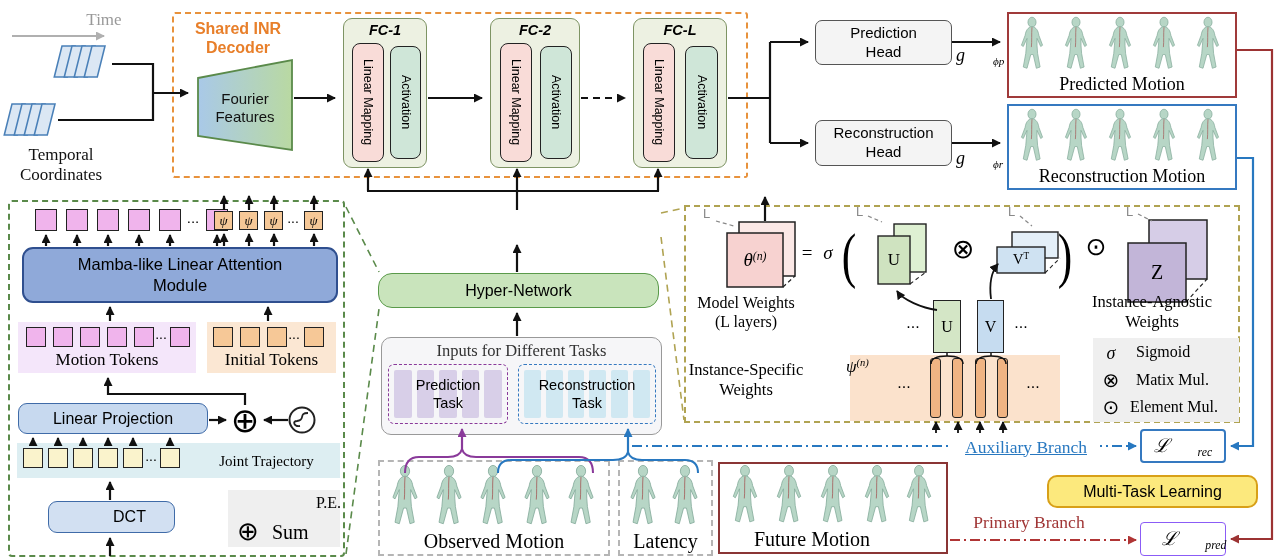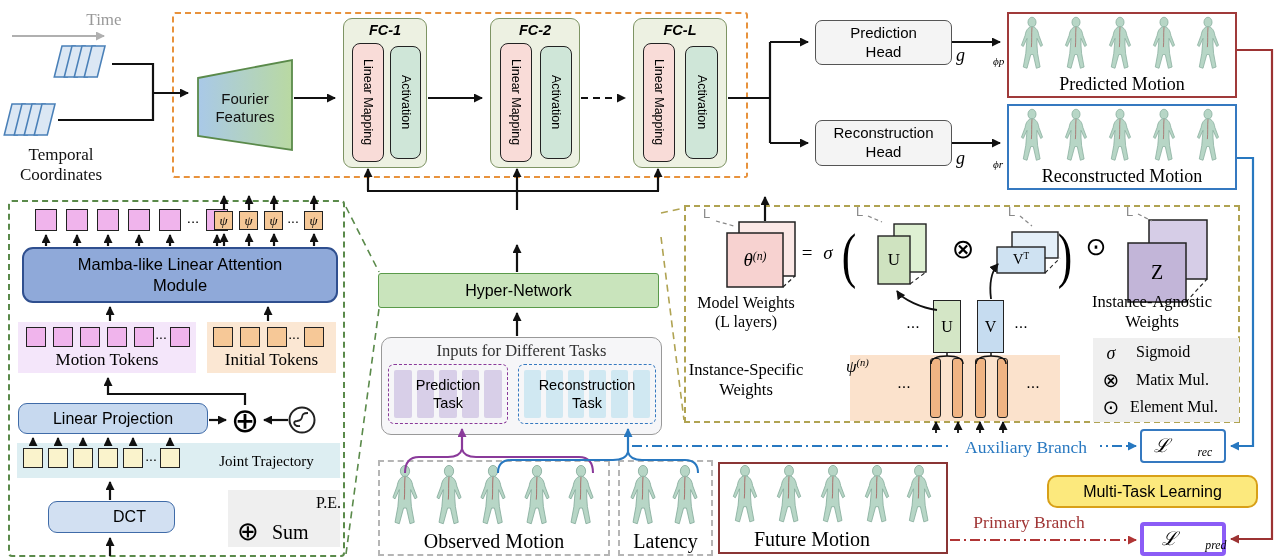--- a/index.html
+++ b/index.html
@@ -116,20 +116,22 @@
     <use href="#person" x="814" y="464" width="38" height="62"></use>
     <use href="#person" x="858" y="464" width="38" height="62"></use>
     <use href="#person" x="900" y="464" width="38" height="62"></use>
   </svg>
 
   <div class="abs ser ctr" style="left:68;top:8px;left:68px;width:72px;height:24px;font-size:17px;color:#999;">Time</div>
   <div class="abs ser ctr pre" style="left:0px;top:143px;width:122px;height:44px;font-size:17px;color:#111;line-height:1.15;">Temporal
 Coordinates</div>
 
   <div class="abs" style="left:172px;top:12px;width:576px;height:166px;border:2px dashed #e8923c;border-radius:3px;z-index:1;"></div>
+  <div class="abs com ctr pre" style="left:186px;top:16px;width:104px;height:44px;font-size:16px;font-weight:600;color:#e87f2a;line-height:1.2;z-index:3;">Shared INR
+Decoder</div>
   <div class="abs com ctr pre" style="left:198px;top:80px;width:94px;height:56px;font-size:15px;font-weight:500;color:#111;line-height:1.2;z-index:3;">Fourier
 Features</div>
 
   <div class="abs" style="left:343px;top:18px;width:84px;height:150px;background:#edf1e2;border:1.5px solid #7e9464;border-radius:9px;z-index:3;">
     <div class="abs com ctr it" style="left:0;top:2px;width:100%;height:18px;font-size:14.5px;font-weight:600;">FC-1</div>
     <div class="abs vt com ctr" style="left:8px;top:24px;width:32px;height:119px;background:#f9dcd8;border:1.4px solid #222;border-radius:8px;font-size:12.5px;">Linear Mapping</div>
     <div class="abs vt com ctr" style="left:46px;top:27px;width:31px;height:113px;background:#cfe6d8;border:1.4px solid #222;border-radius:8px;font-size:12.5px;">Activation</div>
   </div>
   <div class="abs" style="left:490px;top:18px;width:90px;height:150px;background:#edf1e2;border:1.5px solid #7e9464;border-radius:9px;z-index:3;">
     <div class="abs com ctr it" style="left:0;top:2px;width:100%;height:18px;font-size:14.5px;font-weight:600;">FC-2</div>
@@ -149,21 +151,21 @@
   </div>
   <div class="abs com ctr pre" style="left:815px;top:120px;width:137px;height:46px;background:#f4f4f4;border:1.6px solid #555;border-radius:7px;font-size:15px;line-height:1.25;z-index:3;">Reconstruction
 Head</div>
   <div class="abs ser it" style="left:956px;top:148px;width:50px;height:24px;font-size:18px;z-index:3;">
     <span>g</span><span class="sub">ϕr</span>
   </div>
 
   <div class="abs" style="left:1007px;top:12px;width:230px;height:86px;border:2.2px solid #a03a3a;z-index:1;"></div>
   <div class="abs ser ctr" style="left:1007px;top:72px;width:230px;height:24px;font-size:18px;z-index:3;">Predicted Motion</div>
   <div class="abs" style="left:1007px;top:104px;width:230px;height:86px;border:2.2px solid #3579c0;z-index:1;"></div>
-  <div class="abs ser ctr" style="left:1007px;top:164px;width:230px;height:24px;font-size:18px;z-index:3;">Reconstructed Motion</div>
+  <div class="abs ser ctr" style="left:1007px;top:164px;width:230px;height:24px;font-size:18px;z-index:3;">Reconstruction Motion</div>
 
   <div class="abs" style="left:8px;top:200px;width:337px;height:357px;border:2px dashed #5a8a4a;border-radius:4px;z-index:1;"></div>
 
   <div class="sq" style="left:35px;top:209px;width:22px;height:22px;background:#f0b4ec;z-index:3;"></div>
   <div class="sq" style="left:66px;top:209px;width:22px;height:22px;background:#f0b4ec;z-index:3;"></div>
   <div class="sq" style="left:97px;top:209px;width:22px;height:22px;background:#f0b4ec;z-index:3;"></div>
   <div class="sq" style="left:128px;top:209px;width:22px;height:22px;background:#f0b4ec;z-index:3;"></div>
   <div class="sq" style="left:159px;top:209px;width:22px;height:22px;background:#f0b4ec;z-index:3;"></div>
   <div class="abs ctr" style="left:182px;top:206px;width:22px;height:22px;font-size:15px;z-index:3;">...</div>
   <div class="sq" style="left:206px;top:209px;width:22px;height:22px;background:#f0b4ec;z-index:3;"></div>
@@ -208,21 +210,21 @@
   <div class="sq" style="left:160px;top:448px;width:20px;height:20px;background:#faf3cc;z-index:3;"></div>
   <div class="abs ser ctr" style="left:194px;top:449px;width:145px;height:24px;font-size:15px;z-index:3;">Joint Trajectory</div>
 
   <div class="abs com ctr" style="left:48px;top:501px;width:127px;height:32px;background:#d2e0f2;border:1.8px solid #3f6ba8;border-radius:9px;font-size:16px;font-weight:500;z-index:3;padding-left:36px;">DCT</div>
 
   <div class="abs" style="left:228px;top:490px;width:112px;height:57px;background:#efefef;z-index:2;"></div>
   <div class="abs ser" style="left:272px;top:494px;width:60px;height:20px;font-size:16px;z-index:3;margin-left:44px;">P.E.</div>
   <div class="abs ctr" style="left:234px;top:518px;width:28px;height:26px;font-size:26px;line-height:26px;z-index:3;">⊕</div>
   <div class="abs ser" style="left:272px;top:521px;width:60px;height:20px;font-size:20px;z-index:3;">Sum</div>
 
-  <div class="abs com ctr" style="left:378px;top:273px;width:281px;height:35px;background:#c9e4bc;border:1.6px solid #5a9a4a;border-radius:3px;font-size:16px;font-weight:500;z-index:3;">Hyper-Network</div>
+  <div class="abs com ctr" style="left:378px;top:273px;width:281px;height:35px;background:#c9e4bc;border:1.6px solid #5a9a4a;border-radius:14px;font-size:16px;font-weight:500;z-index:3;">Hyper-Network</div>
 
   <div class="abs" style="left:381px;top:337px;width:281px;height:98px;background:#f6f6f8;border:1.5px solid #999;border-radius:10px;z-index:1;"></div>
   <div class="abs ser ctr" style="left:381px;top:340px;width:281px;height:22px;font-size:16.5px;color:#333;z-index:3;">Inputs for Different Tasks</div>
   <div class="abs" style="left:388px;top:364px;width:120px;height:60px;border:1.8px dashed #8a3a9a;border-radius:6px;z-index:2;">
     <div class="bars" style="left:5px;top:5px;right:5px;bottom:5px;">
       <span style="background:#d8cfe8;"></span>
         <span style="background:#d8cfe8;"></span>
         <span style="background:#d8cfe8;"></span>
         <span style="background:#d8cfe8;"></span>
         <span style="background:#d8cfe8;"></span>
@@ -295,28 +297,28 @@
   <div class="abs ser ctr" style="left:1098px;top:395px;width:26px;height:24px;font-size:20px;z-index:3;">⊙</div>
   <div class="abs ser" style="left:1130px;top:398px;width:108px;height:20px;font-size:16px;z-index:3;">Element Mul.</div>
 
   <div class="abs" style="left:378px;top:460px;width:232px;height:96px;border:2px dashed #b5b5b5;z-index:1;"></div>
   <div class="abs ser ctr" style="left:378px;top:528px;width:232px;height:26px;font-size:20px;z-index:3;">Observed Motion</div>
   <div class="abs" style="left:618px;top:460px;width:95px;height:96px;border:2px dashed #b5b5b5;z-index:1;"></div>
   <div class="abs ser ctr" style="left:618px;top:528px;width:95px;height:26px;font-size:20px;z-index:3;">Latency</div>
   <div class="abs" style="left:718px;top:462px;width:230px;height:92px;border:2.4px solid #8a3535;z-index:1;"></div>
   <div class="abs ser ctr" style="left:718px;top:526px;width:188px;height:26px;font-size:20px;z-index:3;">Future Motion</div>
 
-  <div class="abs ser ctr" style="left:952px;top:436px;width:148px;height:22px;font-size:17.5px;color:#2878c0;background:#fff;z-index:11;">Auxiliary Branch</div>
+  <div class="abs ser ctr" style="left:952px;top:436px;width:148px;height:22px;font-size:17.5px;color:#2878c0;background:#fff;z-index:11;text-decoration:underline;">Auxiliary Branch</div>
   <div class="abs ser ctr" style="left:958px;top:511px;width:142px;height:22px;font-size:17.5px;color:#a03535;background:#fff;z-index:11;">Primary Branch</div>
 
   <div class="abs com ctr" style="left:1047px;top:475px;width:211px;height:33px;background:#fce97d;border:2px solid #d8a018;border-radius:10px;font-size:16px;font-weight:500;z-index:3;">Multi-Task Learning</div>
   <div class="abs ser it ctr" style="left:1140px;top:429px;width:86px;height:34px;background:#fff;border:2px solid #3579c0;border-radius:4px;font-size:19px;z-index:3;">
     <span><span>ℒ</span><span class="sub">rec</span></span>
   </div>
-  <div class="abs ser it ctr" style="left:1140px;top:522px;width:86px;height:34px;background:#fff;border:4px solid #8b5cf6;border-radius:4px;font-size:19px;z-index:3;padding-left:22px;">
+  <div class="abs ser it ctr" style="left:1140px;top:522px;width:86px;height:34px;background:#fff;border:1px solid #8b5cf6;border-radius:4px;font-size:19px;z-index:3;padding-left:22px;">
     <span><span>ℒ</span><span class="sub">pred</span></span>
   </div>
 
   <svg class="abs" style="left:0;top:0;z-index:10;pointer-events:none;" width="1278" height="559" viewBox="0 0 1278 559">
     <defs>
       <marker id="mB" markerWidth="10" markerHeight="9" refX="8" refY="4.5" orient="auto" markerUnits="userSpaceOnUse">
           <path d="M0,0 L9,4.5 L0,9 Z" fill="#111"></path>
         </marker>
       <marker id="mG" markerWidth="10" markerHeight="9" refX="8" refY="4.5" orient="auto" markerUnits="userSpaceOnUse">
           <path d="M0,0 L9,4.5 L0,9 Z" fill="#b0b0b0"></path>

